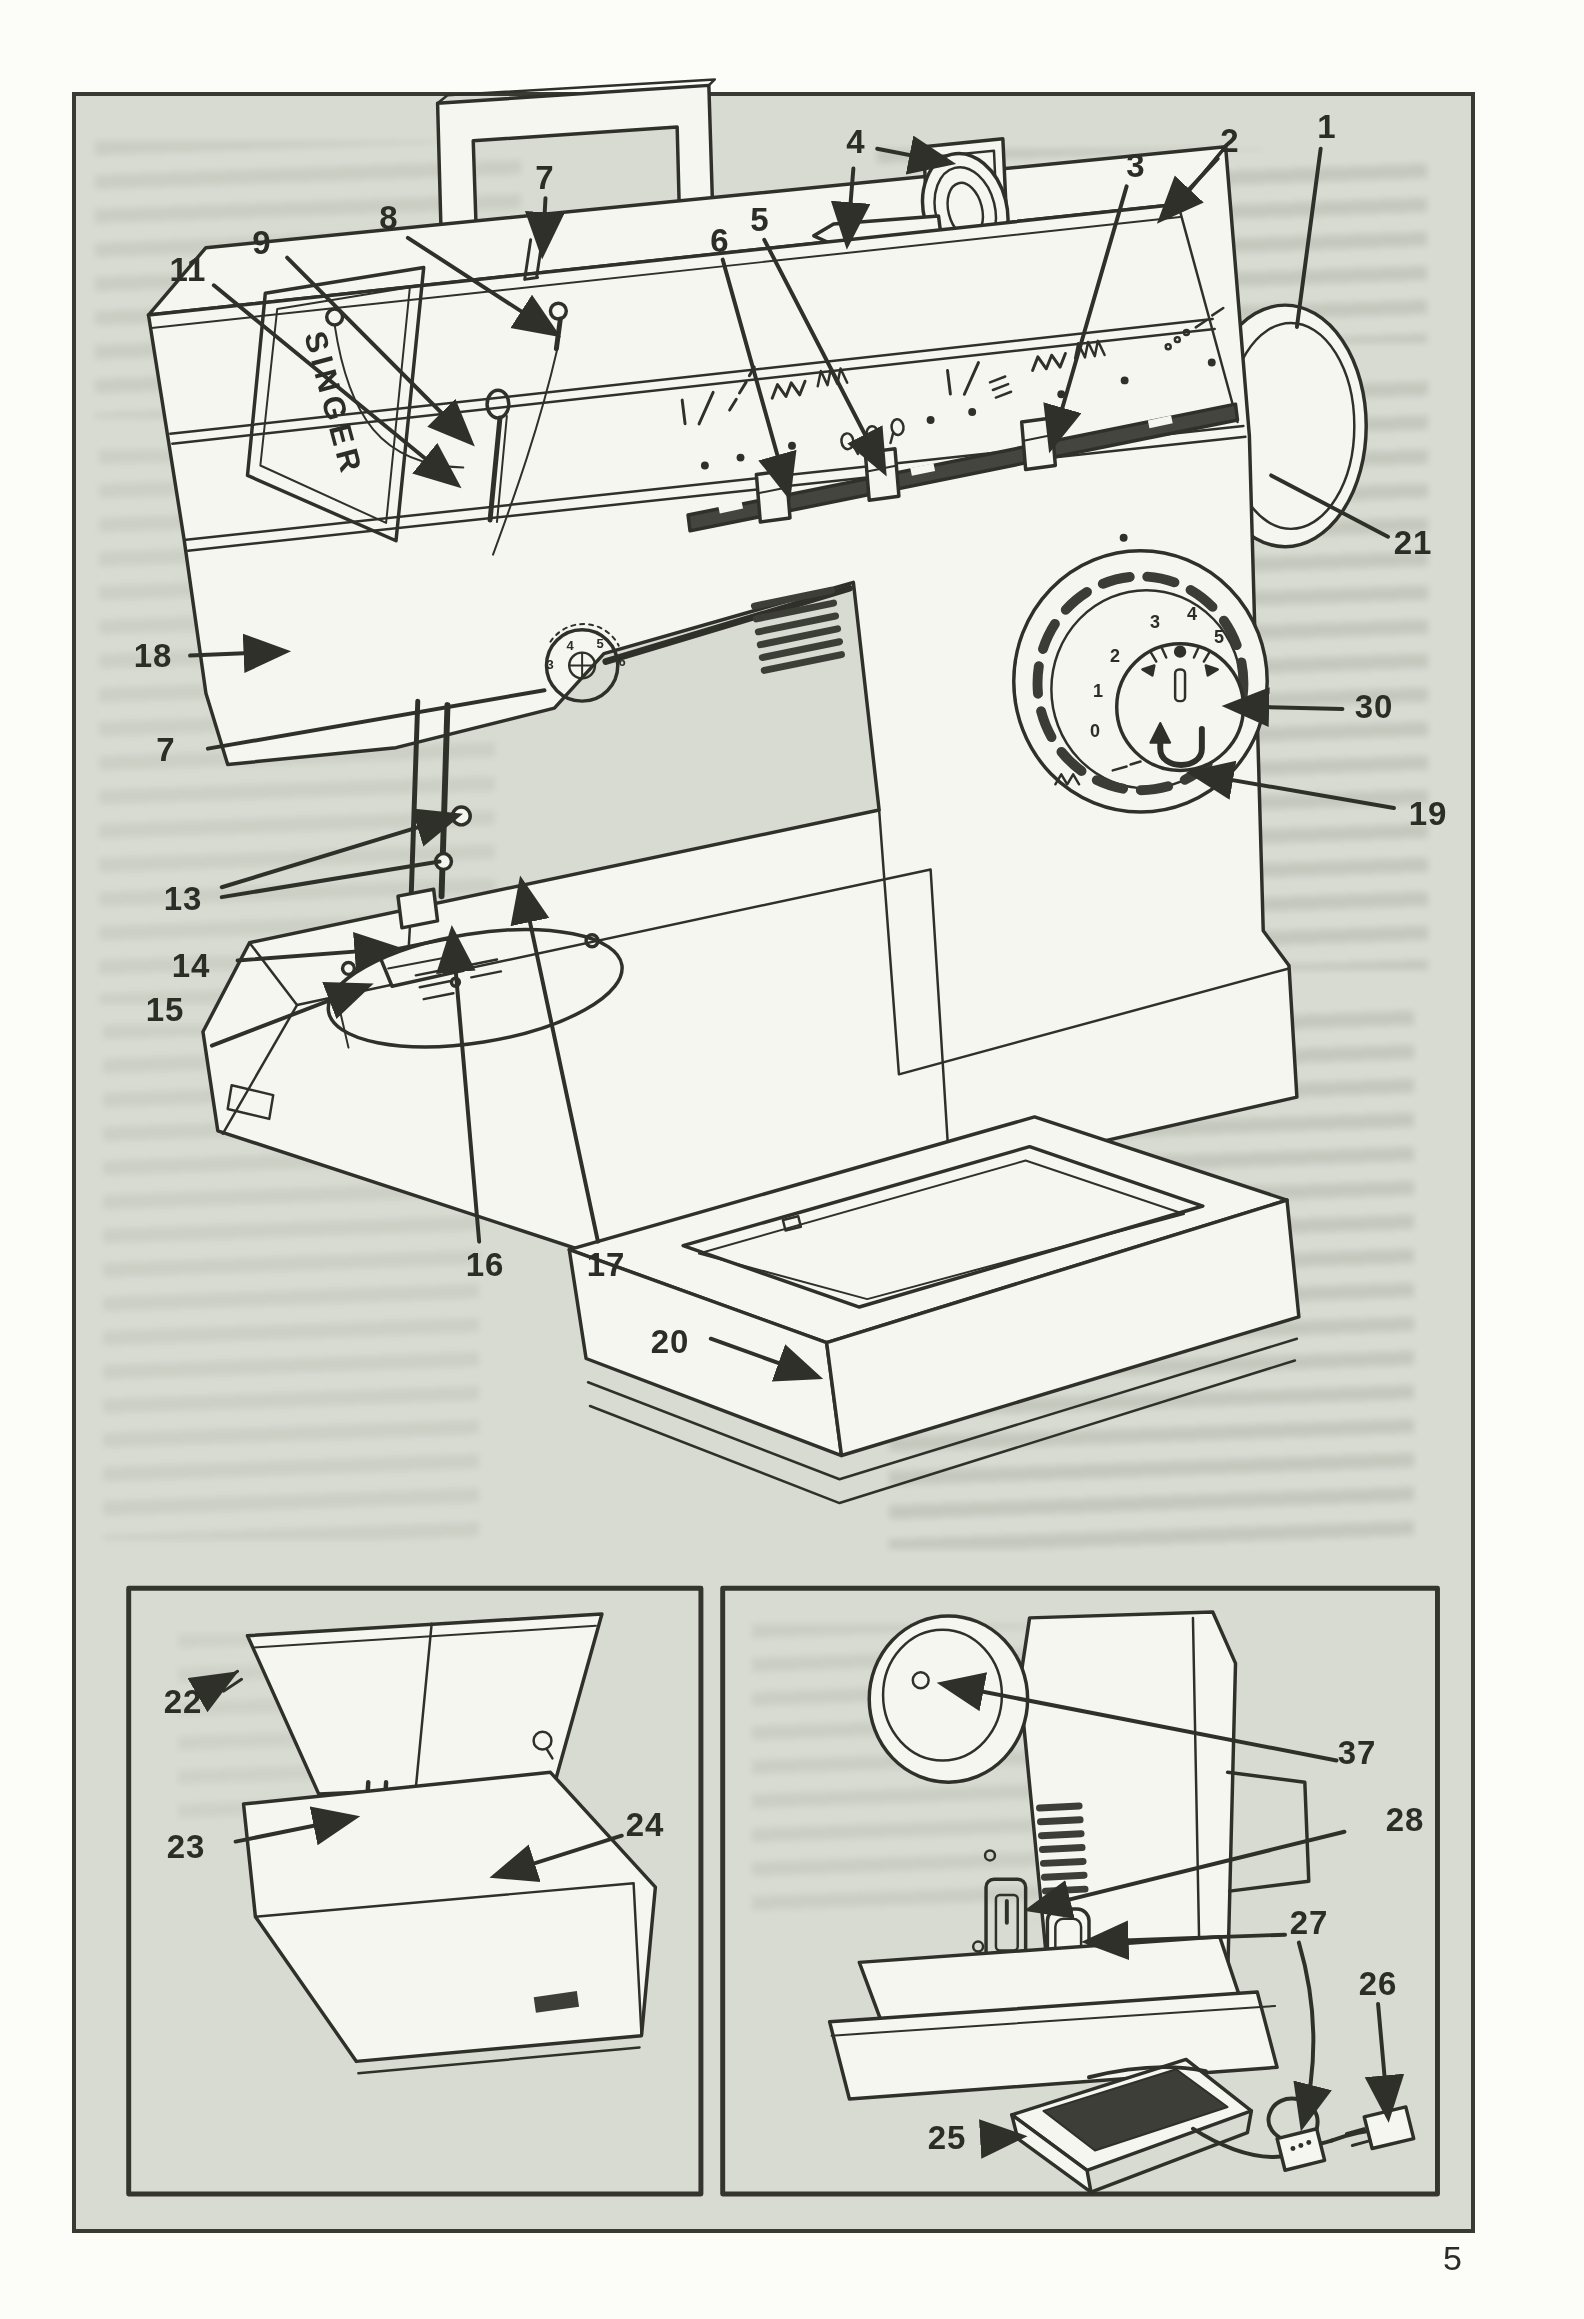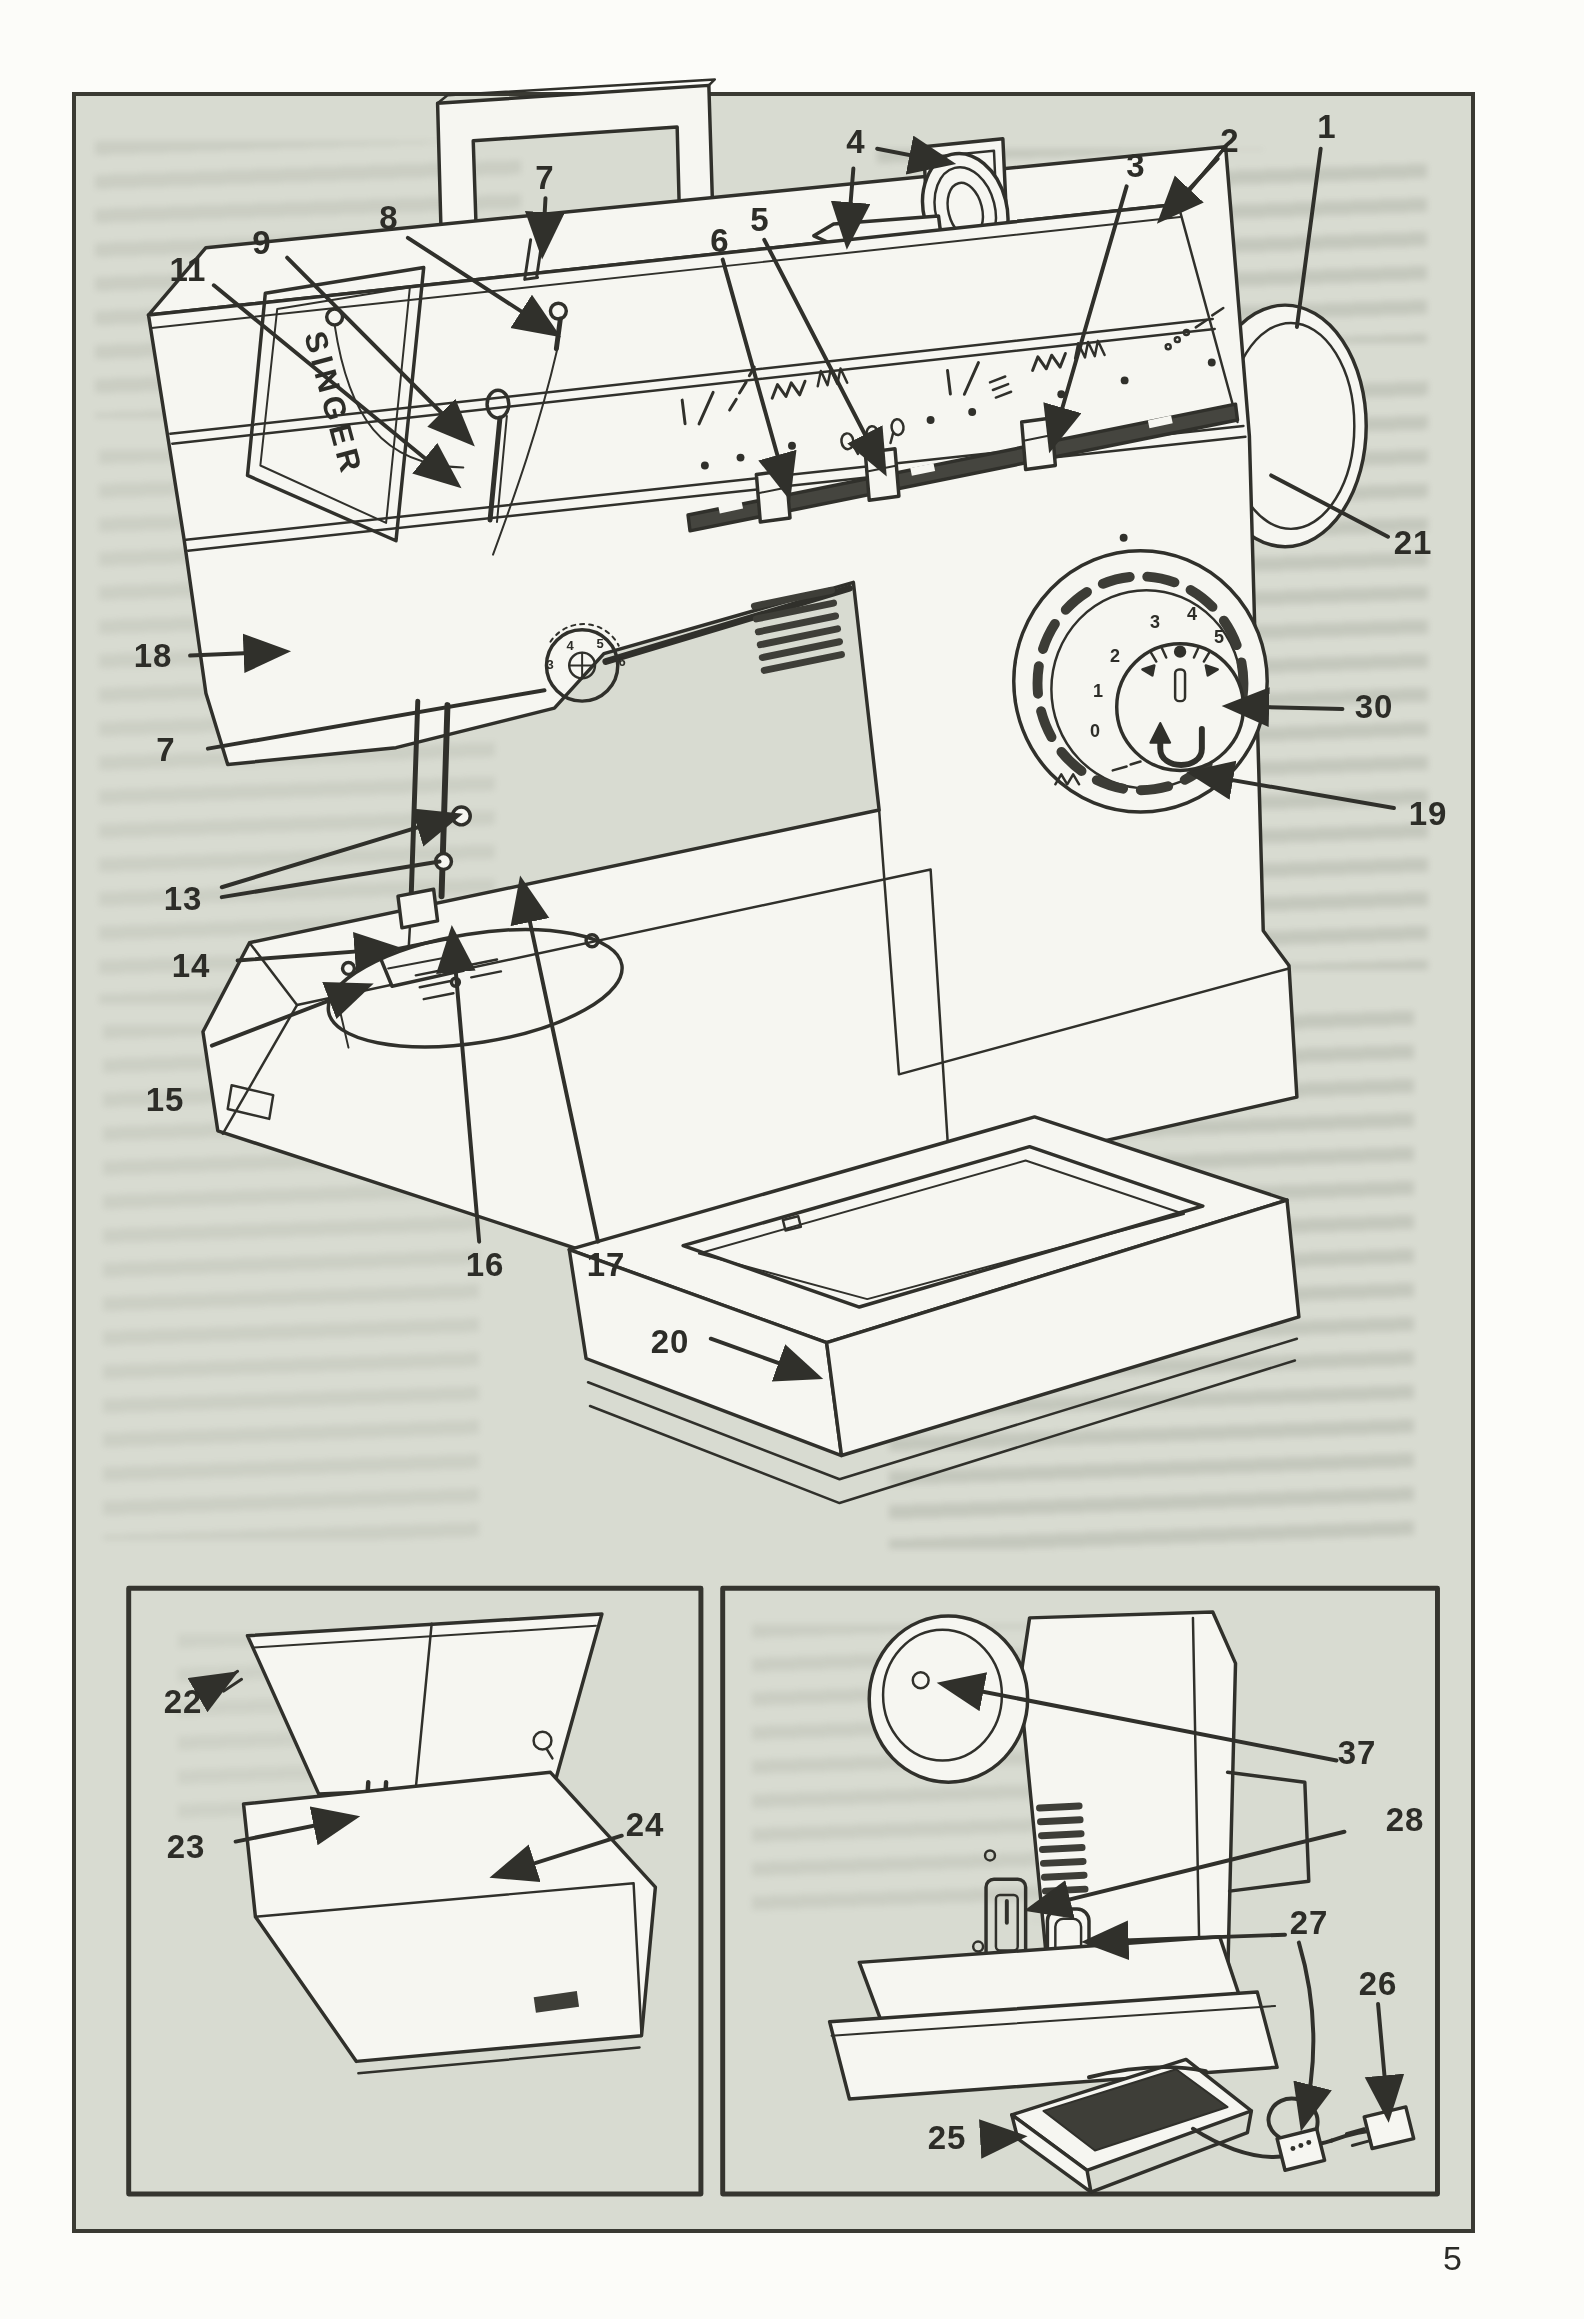--- a/index.html
+++ b/index.html
@@ -391,21 +391,21 @@
   <span class="num" style="left:760px;top:220px">5</span>
   <span class="num" style="left:720px;top:241px">6</span>
   <span class="num" style="left:545px;top:178px">7</span>
   <span class="num" style="left:389px;top:218px">8</span>
   <span class="num" style="left:262px;top:243px">9</span>
   <span class="num" style="left:188px;top:270px">11</span>
   <span class="num" style="left:153px;top:656px">18</span>
   <span class="num" style="left:166px;top:750px">7</span>
   <span class="num" style="left:183px;top:899px">13</span>
   <span class="num" style="left:191px;top:966px">14</span>
-  <span class="num" style="left:165px;top:1100px">15</span>
+  <span class="num" style="left:165px;top:1010px">15</span>
   <span class="num" style="left:485px;top:1265px">16</span>
   <span class="num" style="left:606px;top:1265px">17</span>
   <span class="num" style="left:670px;top:1342px">20</span>
   <span class="num" style="left:1428px;top:814px">19</span>
   <span class="num" style="left:1374px;top:707px">30</span>
   <span class="num" style="left:1413px;top:543px">21</span>
   <span class="num" style="left:183px;top:1702px">22</span>
   <span class="num" style="left:186px;top:1847px">23</span>
   <span class="num" style="left:645px;top:1825px">24</span>
   <span class="num" style="left:947px;top:2138px">25</span>

